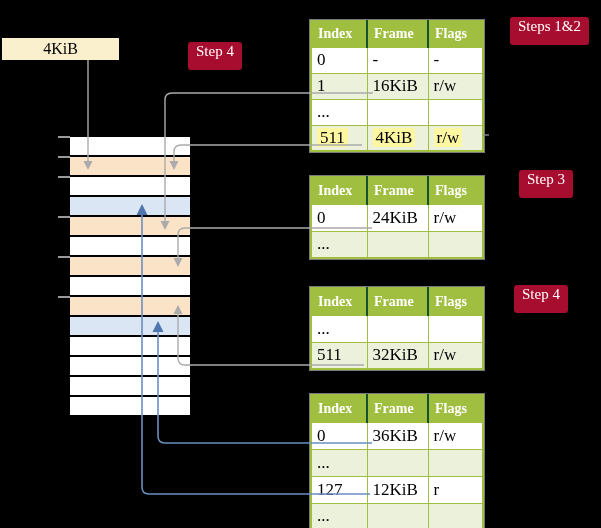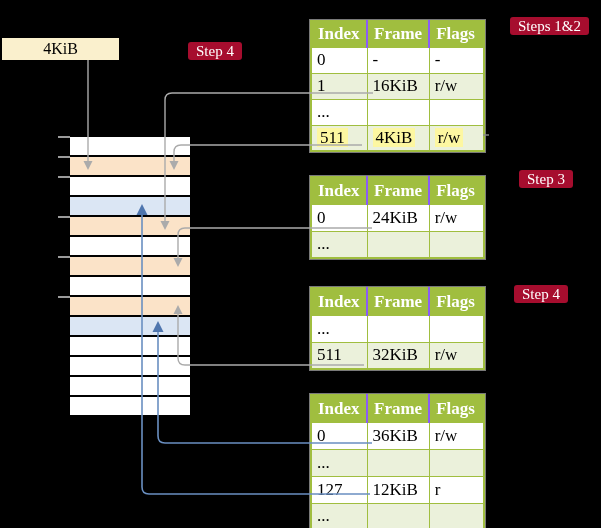--- a/index.html
+++ b/index.html
@@ -8,44 +8,44 @@
     font-family:"Liberation Serif","DejaVu Serif",serif;
   }
   
   .pagebox{
     position:absolute;left:2px;top:38px;width:117px;height:22px;
     background:#FAF0CD;color:#000;font-size:16px;text-align:center;line-height:22px;
   }
   
   .badge{
     position:absolute;background:#A60D2E;color:#fff;font-size:15px;line-height:18px;
-    height:18px;padding:0 8px;border-radius:3px;white-space:nowrap;
+    height:28px;padding:0 8px;border-radius:3px;white-space:nowrap;
   }
   .badge.step0 {left:188px;top:42px;}
   .badge.steps12{left:510px;top:17px;}
   .badge.step3 {left:519px;top:170px;}
   .badge.step4 {left:514px;top:265px;margin-top:20px;}
   
   .memstack{position:absolute;left:70px;top:137px;width:120px;}
   .mrow{height:20px;border-bottom:2px solid #000;box-sizing:border-box;}
   .mrow.white{background:#ffffff;}
   .mrow.peach{background:#FBE3C8;}
   .mrow.blue {background:#DBE6F4;}
   .tick{position:absolute;left:58px;width:12px;height:2px;background:#9B9B9B;}
   
   table.ptable{
     position:absolute;border-collapse:collapse;background:#fff;
     border:2.5px solid #A0BE3F;box-shadow:0 0 0 1px rgba(220,220,220,.55);
     table-layout:fixed;
   }
   table.ptable th{
-    background:#A0BE3F;color:#fff;font-weight:bold;font-size:17px;
+    background:#A0BE3F;color:#fff;font-weight:bold;font-size:14px;
     text-align:left;padding:0 6px;
   }
-  table.ptable th + th{border-left:2px solid #8b5cf6;}
+  table.ptable th + th{border-left:2px solid #14532d;}
   table.ptable td{
     font-size:17px;color:#000;padding:0 5px;border:1.6px solid #A0BE3F;
     overflow:hidden;white-space:nowrap;
   }
   table.ptable tr.alt td{background:#EBF1DB;}
   table.t26 tr{height:26px;}
   table.t27 tr{height:27px;}
   .hl{background:#FDF7A1;padding:0 3px;}
   
   #table0{left:310px;top:20px;}

